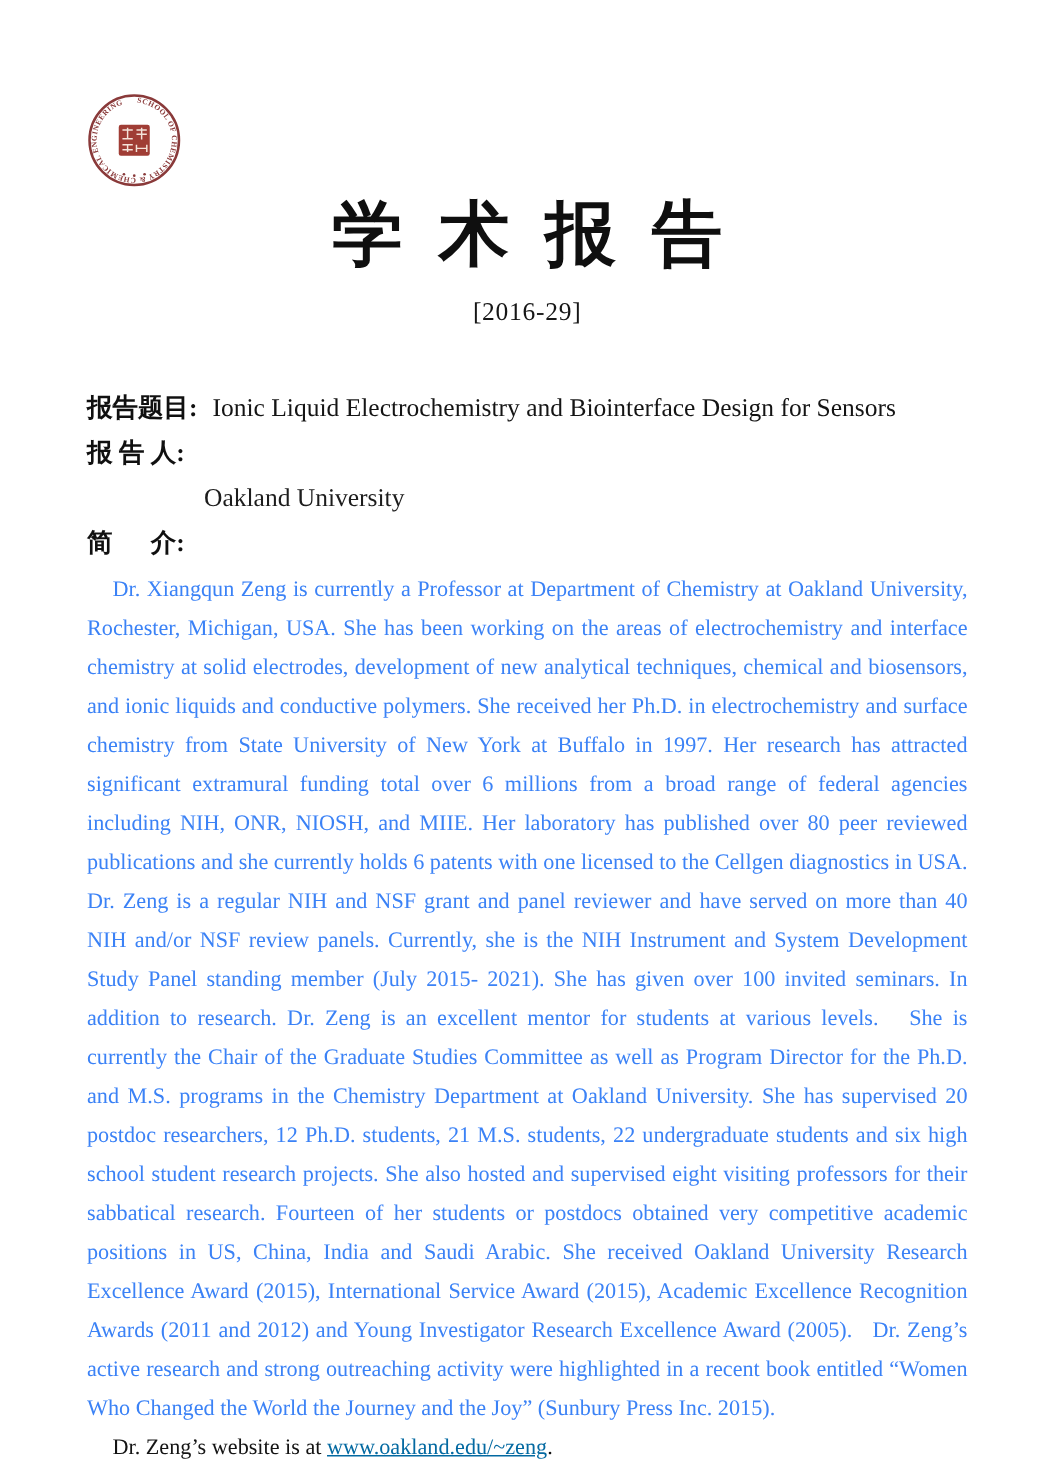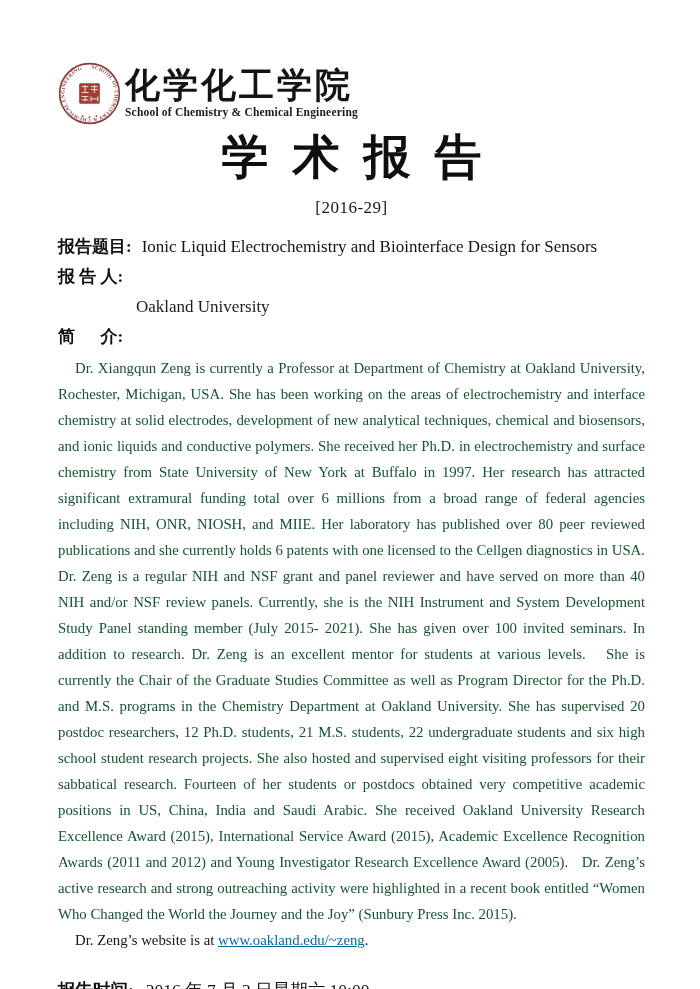--- a/index.html
+++ b/index.html
@@ -37,36 +37,36 @@
     font-size: 47px; font-weight: 700;
     letter-spacing: 24px; text-indent: 24px; 
     line-height: 1.0; color: #0f0f0f;
   }
   .issue-number {
     margin-top: 17px; text-align: center;
     font-size: 17px; color: #161616; letter-spacing: 0.5px;
   }
 
   
-  .fields { margin-top: 14px; }
+  .fields { margin-top: 39px; }
   .field-row { display: flex; line-height: 30px; font-size: 17px; }
   .field-label {
     font-weight: 700; white-space: pre; flex: 0 0 auto;
     margin-right: 10px; color: #101010;
   }
   .field-value { color: #141414; }
   .affiliation-row { padding-left: 78px; line-height: 30px; font-size: 17px; }
 
   
   .bio {
     margin-top: 3px;
     font-size: 14.8px; line-height: 26px;
     text-align: justify; text-indent: 17px;
     white-space: pre-wrap;
-    color: #14532d;
+    color: #3b82f6;
   }
   .website-line {
     font-size: 14.8px; line-height: 26px;
     padding-left: 17px; color: #141414;
   }
   .website-line a { color: #0369a1; text-decoration: underline; }
 
   
   .footer-fields { margin-top: 24px; }
   .footer-row { display: flex; font-size: 17.5px; line-height: 26px; margin-top: 14px; }
@@ -91,24 +91,20 @@
       <g stroke="#f4e3da" stroke-width="1" fill="none">
         <path d="M24 25 h7 M27.5 23.5 v8 M24 31 h7"></path>
         <path d="M33.5 25 h7 M33.5 28 h7 M37 23.5 v8"></path>
         <path d="M24 35 h7 M24 38.5 h7 M27.5 35 v5"></path>
         <path d="M33.5 35 v5 M40.5 35 v5 M33.5 37.5 h7"></path>
       </g>
       <circle cx="25" cy="55" r="0.9" fill="#8a3a3a"></circle>
       <circle cx="32" cy="56" r="0.9" fill="#8a3a3a"></circle>
       <circle cx="39" cy="55" r="0.9" fill="#8a3a3a"></circle>
     </svg>
-    <div class="logo-text">
-      <div class="logo-zh">化学化工学院</div>
-      <div class="logo-en">School of Chemistry &amp; Chemical Engineering</div>
-    </div>
   </div>
 
   <h1 class="doc-title">学术报告</h1>
   <div class="issue-number">[2016-29]</div>
 
   <div class="fields">
     <div class="field-row">
       <span class="field-label">报告题目:</span>
       <span class="field-value">Ionic Liquid Electrochemistry and Biointerface Design for Sensors</span>
     </div>

